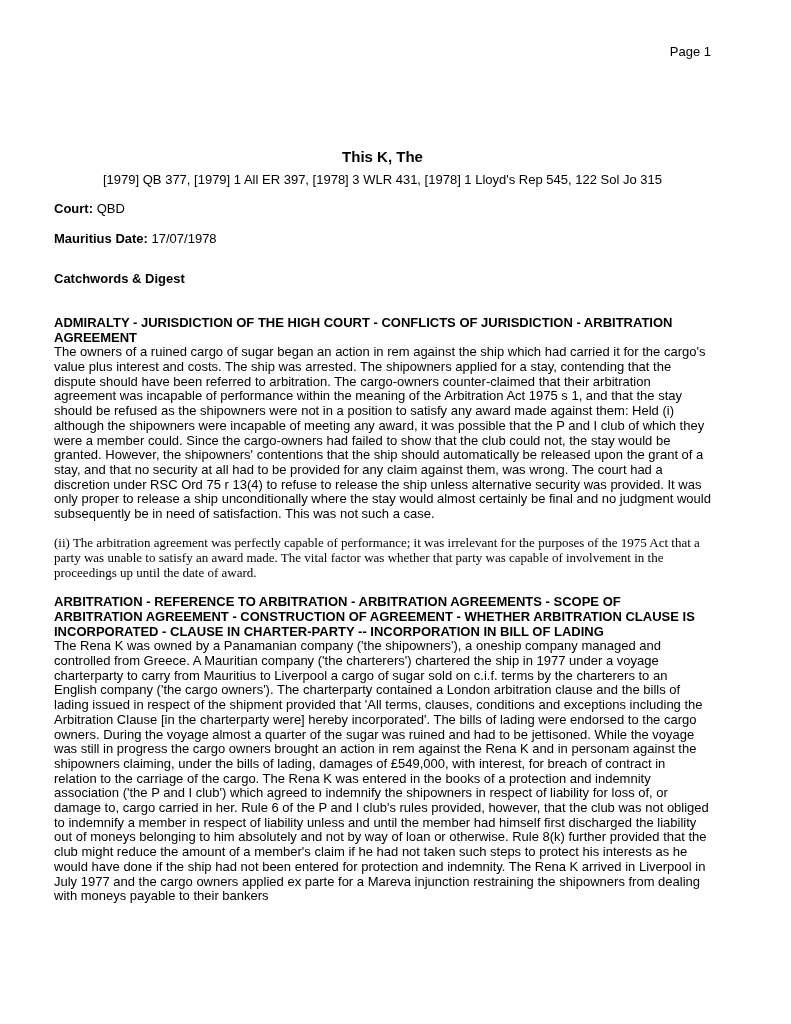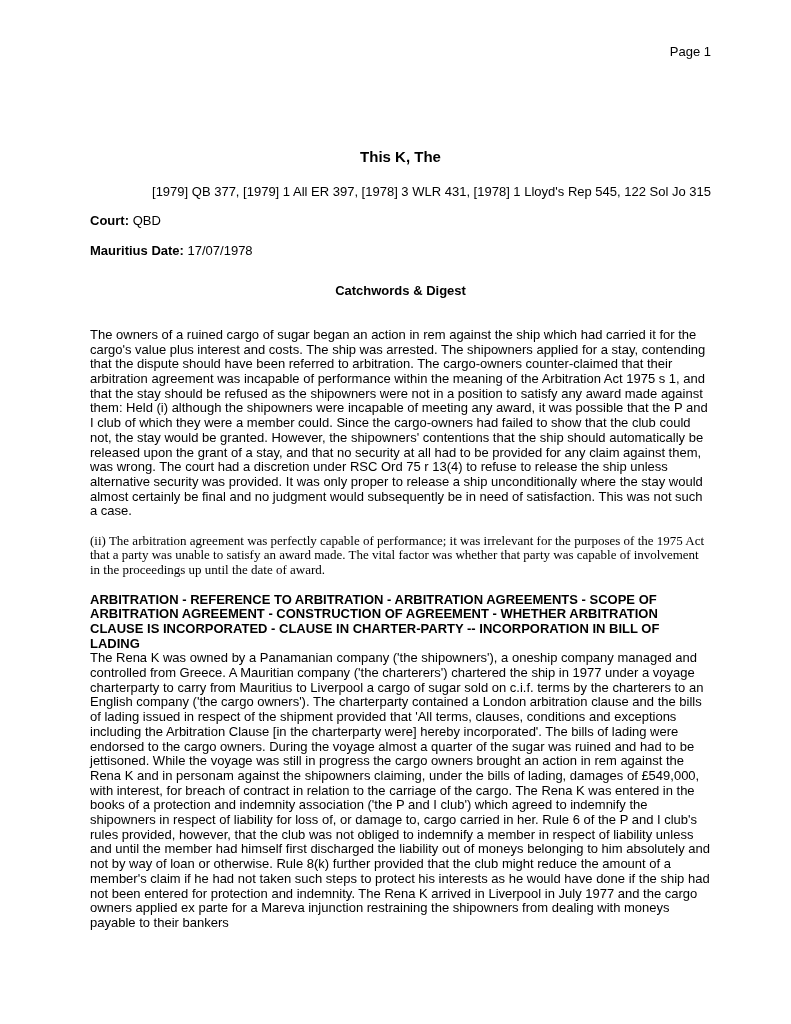--- a/index.html
+++ b/index.html
@@ -12,49 +12,48 @@
     width: 791px;
     height: 1024px;
     color: #000000;
     font-family: "Liberation Sans", sans-serif;
     overflow: hidden;
   }
   .page {
     box-sizing: border-box;
     width: 791px;
     height: 1024px;
-    padding: 45px 80px 0 90px;
+    padding: 45px 80px 0 54px;
     font-size: 13px;
     line-height: 14.7px;
   }
   .page-number {
     text-align: right;
     line-height: 14.7px;
   }
   .title {
     margin: 88px 0 0 0;
     font-size: 15px;
     line-height: 17px;
     font-weight: bold;
     text-align: center;
   }
   .citation {
-    margin-top: 20px;
-    text-align: right;
+    margin-top: 8px;
+    text-align: center;
   }
   .meta-line {
     margin-top: 15px;
   }
   .bold {
     font-weight: bold;
   }
   .catchwords {
     margin-top: 25px;
     font-weight: bold;
-    text-align: center;
   }
   .digest-section {
     margin-top: 29.4px;
   }
   .digest-section.continuation {
     margin-top: 14.7px;
   }
   .section-heading {
     margin: 0;
     font-size: 13px;
@@ -80,20 +79,21 @@
 
   <div class="citation">[1979] QB 377, [1979] 1 All ER 397, [1978] 3 WLR 431, [1978] 1 Lloyd's Rep 545, 122 Sol Jo 315</div>
 
   <div class="meta-line"><span class="bold">Court:</span> <span>QBD</span></div>
 
   <div class="meta-line"><span class="bold">Mauritius Date:</span> <span>17/07/1978</span></div>
 
   <div class="catchwords">Catchwords &amp; Digest</div>
 
   <section class="digest-section">
+    <h2 class="section-heading">ADMIRALTY - JURISDICTION OF THE HIGH COURT - CONFLICTS OF JURISDICTION - ARBITRATION AGREEMENT</h2>
     <p class="section-paragraph">The owners of a ruined cargo of sugar began an action in rem against the ship which had carried it for the cargo's value plus interest and costs. The ship was arrested. The shipowners applied for a stay, contending that the dispute should have been referred to arbitration. The cargo-owners counter-claimed that their arbitration agreement was incapable of performance within the meaning of the Arbitration Act 1975 s 1, and that the stay should be refused as the shipowners were not in a position to satisfy any award made against them: Held (i) although the shipowners were incapable of meeting any award, it was possible that the P and I club of which they were a member could. Since the cargo-owners had failed to show that the club could not, the stay would be granted. However, the shipowners' contentions that the ship should automatically be released upon the grant of a stay, and that no security at all had to be provided for any claim against them, was wrong. The court had a discretion under RSC Ord 75 r 13(4) to refuse to release the ship unless alternative security was provided. It was only proper to release a ship unconditionally where the stay would almost certainly be final and no judgment would subsequently be in need of satisfaction. This was not such a case.</p>
     <p class="section-paragraph spaced">(ii) The arbitration agreement was perfectly capable of performance; it was irrelevant for the purposes of the 1975 Act that a party was unable to satisfy an award made. The vital factor was whether that party was capable of involvement in the proceedings up until the date of award.</p>
   </section>
 
   <section class="digest-section continuation">
     <h2 class="section-heading">ARBITRATION - REFERENCE TO ARBITRATION - ARBITRATION AGREEMENTS - SCOPE OF ARBITRATION AGREEMENT - CONSTRUCTION OF AGREEMENT - WHETHER ARBITRATION CLAUSE IS INCORPORATED - CLAUSE IN CHARTER-PARTY -- INCORPORATION IN BILL OF LADING</h2>
     <p class="section-paragraph">The Rena K was owned by a Panamanian company ('the shipowners'), a oneship company managed and controlled from Greece. A Mauritian company ('the charterers') chartered the ship in 1977 under a voyage charterparty to carry from Mauritius to Liverpool a cargo of sugar sold on c.i.f. terms by the charterers to an English company ('the cargo owners'). The charterparty contained a London arbitration clause and the bills of lading issued in respect of the shipment provided that 'All terms, clauses, conditions and exceptions including the Arbitration Clause [in the charterparty were] hereby incorporated'. The bills of lading were endorsed to the cargo owners. During the voyage almost a quarter of the sugar was ruined and had to be jettisoned. While the voyage was still in progress the cargo owners brought an action in rem against the Rena K and in personam against the shipowners claiming, under the bills of lading, damages of £549,000, with interest, for breach of contract in relation to the carriage of the cargo. The Rena K was entered in the books of a protection and indemnity association ('the P and I club') which agreed to indemnify the shipowners in respect of liability for loss of, or damage to, cargo carried in her. Rule 6 of the P and I club's rules provided, however, that the club was not obliged to indemnify a member in respect of liability unless and until the member had himself first discharged the liability out of moneys belonging to him absolutely and not by way of loan or otherwise. Rule 8(k) further provided that the club might reduce the amount of a member's claim if he had not taken such steps to protect his interests as he would have done if the ship had not been entered for protection and indemnity. The Rena K arrived in Liverpool in July 1977 and the cargo owners applied ex parte for a Mareva injunction restraining the shipowners from dealing with moneys payable to their bankers</p>
   </section>
 
 </div>

